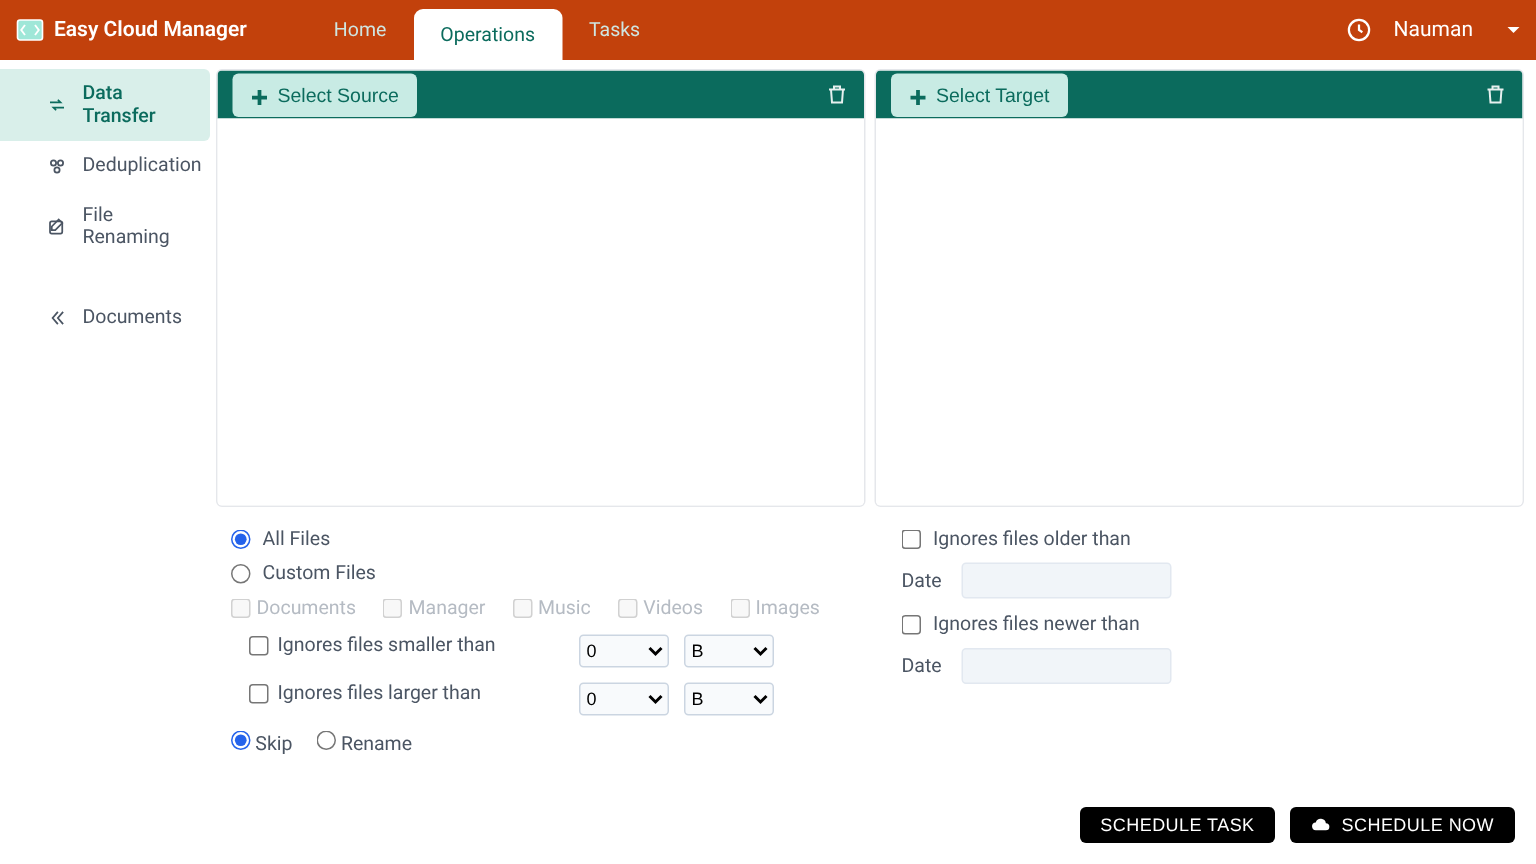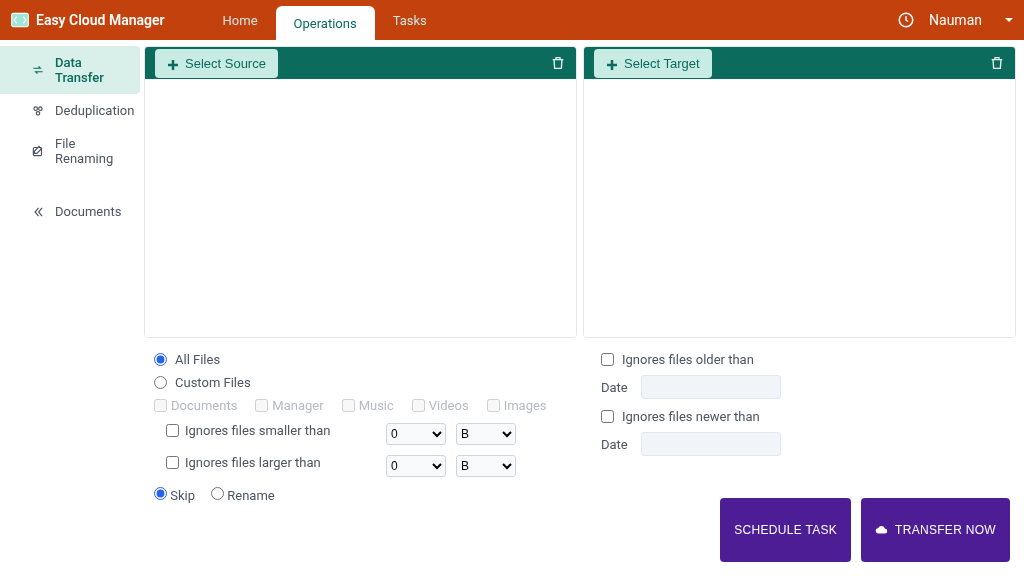--- a/index.html
+++ b/index.html
@@ -40,21 +40,21 @@
 .sizeline .lbl { display: flex; align-items: center; gap: 6px; width: 210px; }
 select.sm { width: 60px; height: 22px; font-size: 12px; border: 1px solid #cbd5e1; border-radius: 3px; background: #f8fafc; }
 .actionline { display: flex; gap: 20px; }
 .actionline .note { width: 210px; line-height: 1.4; }
 .radioset { display: flex; gap: 16px; }
 .dateline { display: flex; align-items: center; gap: 10px; margin-bottom: 10px; }
 .dateline .dlbl { width: 30px; }
 .dateinput { width: 140px; height: 24px; border: 1px solid #e2e8f0; background: #f1f5f9; border-radius: 3px; }
 
 .footer { position: absolute; bottom: 14px; right: 14px; display: flex; gap: 10px; }
-.btn-sched, .btn-transfer { background: #4c1d95; color: #fff; border: none; padding: 25px 14px; border-radius: 4px; font-size: 12px; font-weight: 500; cursor: pointer; display: flex; align-items: center; gap: 6px; letter-spacing: 0.3px; }
+.btn-sched, .btn-transfer { background: #000000; color: #fff; border: none; padding: 5px 14px; border-radius: 4px; font-size: 12px; font-weight: 500; cursor: pointer; display: flex; align-items: center; gap: 6px; letter-spacing: 0.3px; }
 input[type=checkbox], input[type=radio] { accent-color: #2563eb; }
 </style>
 </head>
 <body>
 
 <div class="topbar">
   <div class="logo">
     <svg viewBox="0 0 24 24" fill="#9fe7d8">
         <rect x="2" y="4" width="20" height="16" rx="2" stroke="#fff" stroke-width="1.3"></rect>
         <path d="M8 8l-3 4 3 4M16 8l3 4-3 4" stroke="#fff" stroke-width="1.5" fill="none"></path>
@@ -220,15 +220,15 @@
     </div>
   </div>
 </div>
 
 <div class="footer">
   <button class="btn-sched">SCHEDULE TASK</button>
   <button class="btn-transfer">
     <svg width="14" height="14" viewBox="0 0 24 24" fill="#fff">
         <path d="M6 18h11a4 4 0 000-8 6 6 0 00-11.6-1A4.5 4.5 0 006 18z"></path>
       </svg>
-    <span>TRANSFER NOW</span>
+    <span>SCHEDULE NOW</span>
   </button>
 </div>
 
 </body></html>

